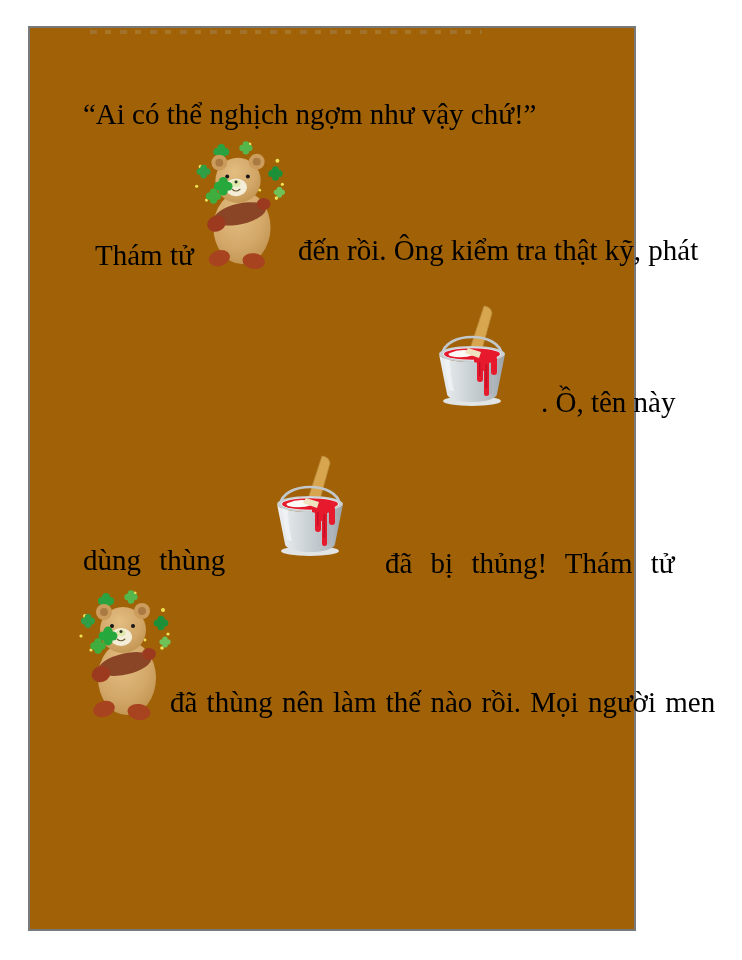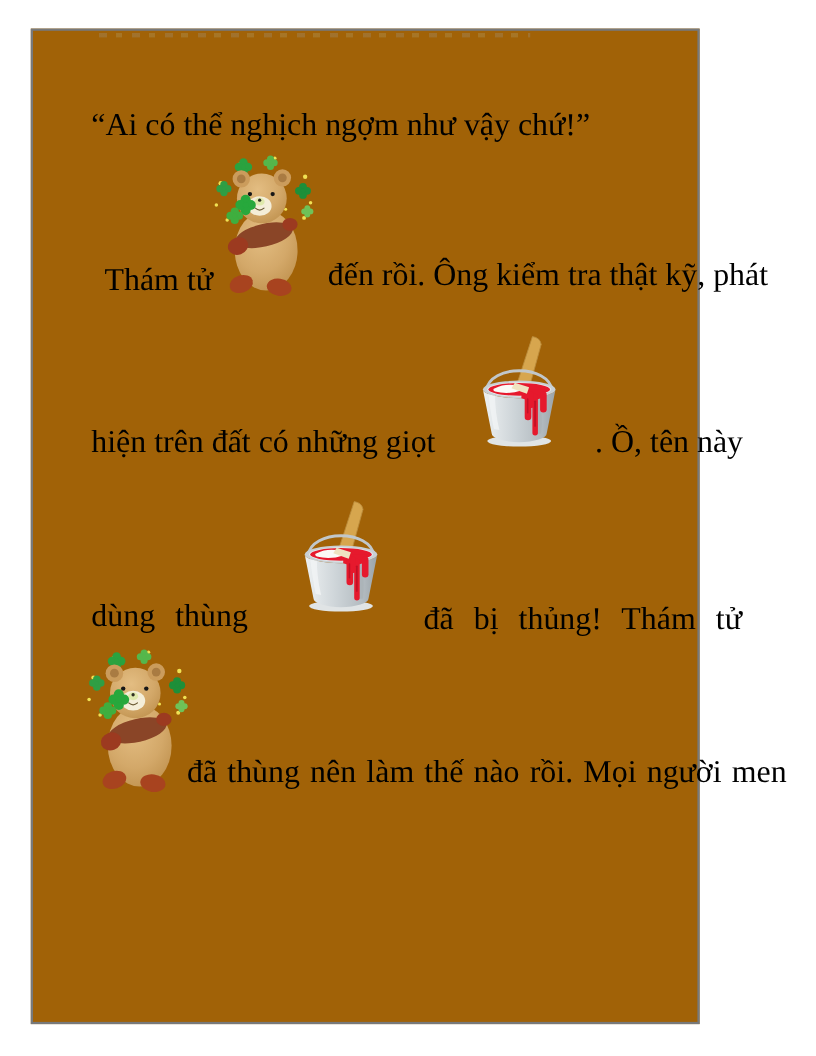--- a/index.html
+++ b/index.html
@@ -153,21 +153,20 @@
 
   <span class="txt" style="left:37px;top:210px;margin-left:28px;">Thám tử</span>
   <span class="txt" style="left:268px;top:205px;">đến rồi. Ông kiểm tra thật kỹ, phát</span>
 
   <span class="art" style="left:402px;top:276px;width:80px;height:105px;">
     <svg viewBox="0 0 80 105">
         <use href="#bucketSym"></use>
       </svg>
   </span>
 
-  <span class="txt" style="left:53px;top:357px;">hiện trên đất có những giọt</span>
   <span class="txt" style="left:511px;top:357px;">. Ồ, tên này</span>
 
   <span class="art" style="left:240px;top:426px;width:80px;height:105px;">
     <svg viewBox="0 0 80 105">
         <use href="#bucketSym"></use>
       </svg>
   </span>
 
   <span class="txt spread-wide" style="left:53px;top:505px;margin-top:10px;">dùng thùng</span>
   <span class="txt spread-wide" style="left:355px;top:518px;">đã bị thủng! Thám tử</span>

